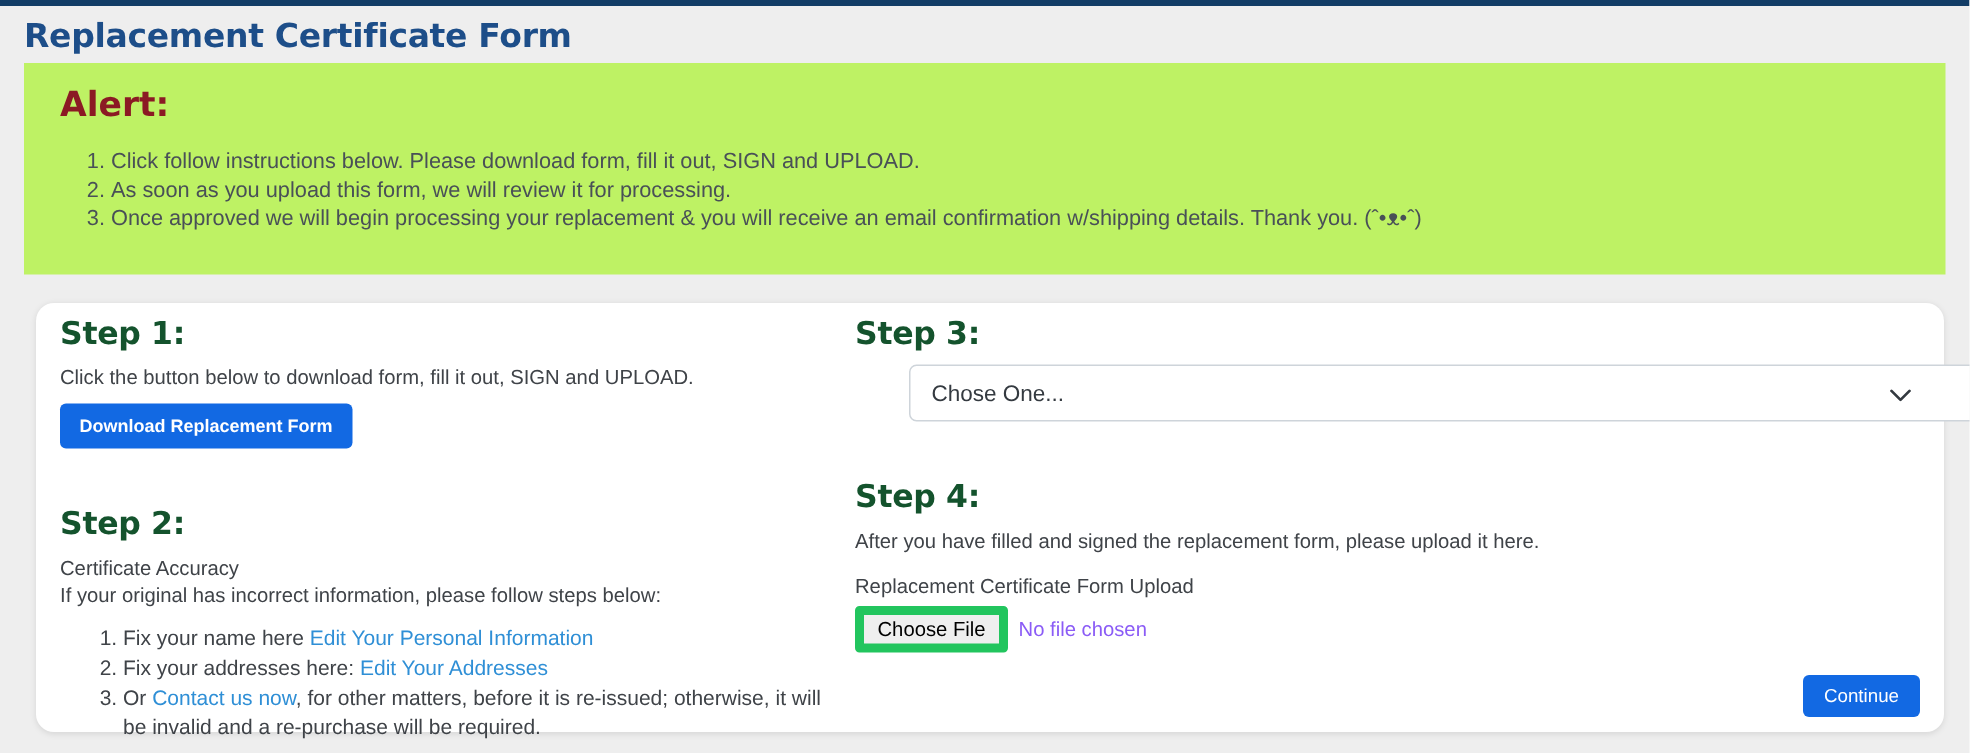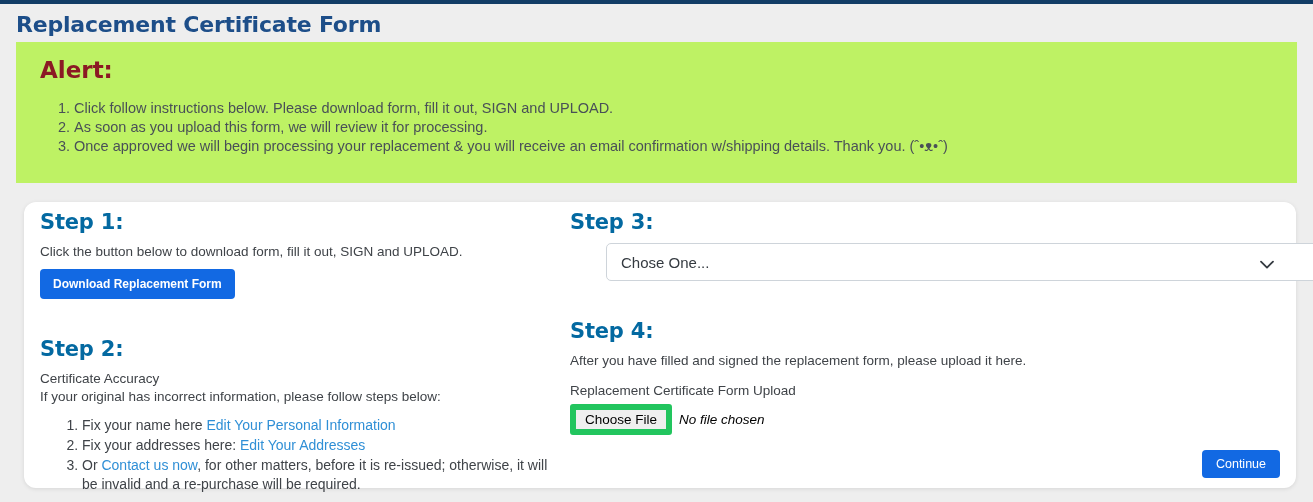--- a/index.html
+++ b/index.html
@@ -90,21 +90,21 @@
   .col-right {
     position: absolute;
     left: 546px;
     top: 8px;
     width: 710px;
   }
 
   .step-head {
     font-size: 21px;
     font-weight: bold;
-    color: #0369a1;
+    color: #14532d;
     font-family: "DejaVu Sans", sans-serif;
     letter-spacing: -0.2px;
     margin: 0 0 9px 0;
   }
   .step-head.s2 { margin-top: 38px; }
   .step-head.s4 { margin-top: 38px; }
 
   .body-text {
     font-size: 13.5px;
     color: #3f4348;
@@ -191,22 +191,21 @@
     background: #efefef;
     border-radius: 3px;
     font-size: 13.5px;
     color: #000000;
     padding: 2px 9px;
     cursor: pointer;
     font-family: "Liberation Sans", sans-serif;
   }
   .no-file {
     font-size: 13.5px;
-    color: #000000;
-    font-style: italic;
+    color: #8b5cf6;
   }
 
   .continue-btn {
     position: absolute;
     right: 16px;
     bottom: 10px;
     background: #1269e3;
     color: #ffffff;
     font-size: 12.5px;
     border: none;

